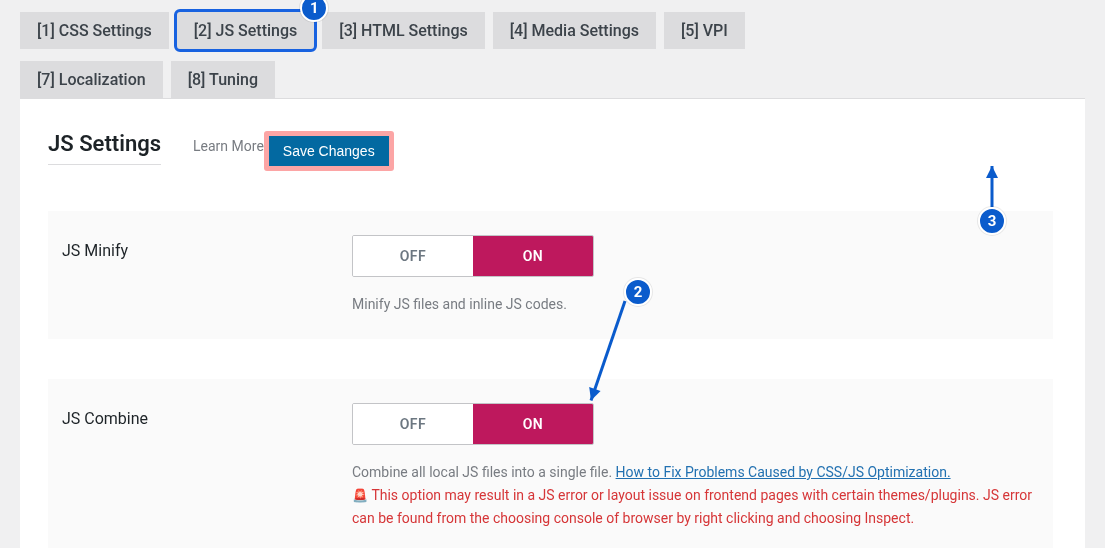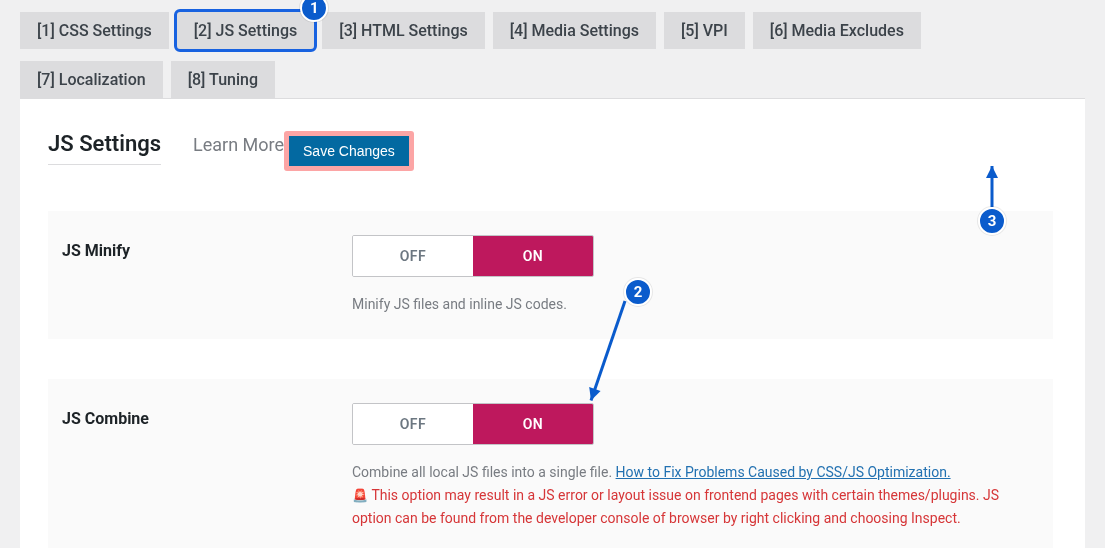--- a/index.html
+++ b/index.html
@@ -48,21 +48,21 @@
     gap:32px;
   }
   .h-title {
     font-size:22px;
     font-weight:600;
     color:#1d2327;
     padding-bottom:8px;
     border-bottom:1px solid #dcdcde;
   }
   .learn-more {
-    font-size:18px;
+    font-size:14px;
     color:#787c82;
   }
   .save-btn {
     background:#0369a1;
     color:#fff;
     border:5px solid #fca5a5;
     font-size:14px;
     padding:7px 14px;
     border-radius:3px;
     cursor:pointer;
@@ -73,21 +73,21 @@
   .setting-row {
     display:flex;
     align-items:flex-start;
     background:#fafafa;
     padding:24px 18px 24px 14px;
     margin-bottom:40px;
   }
   .setting-label {
     width:290px;
     font-size:16px;
-    font-weight:700;
+    font-weight:400;
     color:#1d2327;
     padding-top:6px;
   }
   .setting-control { flex:1; }
   .toggle {
     display:inline-flex;
     border:1px solid #c3c4c7;
     border-radius:2px;
     overflow:hidden;
     font-size:14px;
@@ -146,21 +146,20 @@
 
 <div class="wrap" style="position:relative;">
 
   <div class="tab-rows">
     <div class="tab-row">
       <div class="tab">[1] CSS Settings</div>
       <div class="tab" id="tab-js">[2] JS Settings</div>
       <div class="tab">[3] HTML Settings</div>
       <div class="tab">[4] Media Settings</div>
       <div class="tab">[5] VPI</div>
-      <div class="tab">[6] Media Excludes</div>
     </div>
     <div class="tab-row">
       <div class="tab">[7] Localization</div>
       <div class="tab">[8] Tuning</div>
     </div>
   </div>
 
   <div class="panel">
     <div class="head-row">
       <div class="head-left">
@@ -187,21 +186,21 @@
         <div class="setting-label">JS Combine</div>
         <div class="setting-control">
           <div class="toggle" id="toggle-combine">
             <div class="toggle-opt off">OFF</div>
             <div class="toggle-opt on active">ON</div>
           </div>
           <div class="desc">
             <span>Combine all local JS files into a single file. </span>
             <a href="#">How to Fix Problems Caused by CSS/JS Optimization.</a>
             <br>
-            <span class="warn-icon">🚨</span><span class="warn-text"> This option may result in a JS error or layout issue on frontend pages with certain themes/plugins. JS option can be found from the developer console of browser by right clicking and choosing Inspect.</span>
+            <span class="warn-icon">🚨</span><span class="warn-text"> This option may result in a JS error or layout issue on frontend pages with certain themes/plugins. JS error can be found from the choosing console of browser by right clicking and choosing Inspect.</span>
           </div>
         </div>
       </div>
 
     </div>
   </div>
 
   <div class="sel-frame" id="sel-frame" style="left: 173.766px; top: -3px; width: 143.516px; height: 43px;"></div>
   <div class="badge" id="badge1" style="left: 300.281px; top: -18px;">1</div>
   <div class="badge" id="badge2" style="left: 624px; top: 266px;">2</div>

